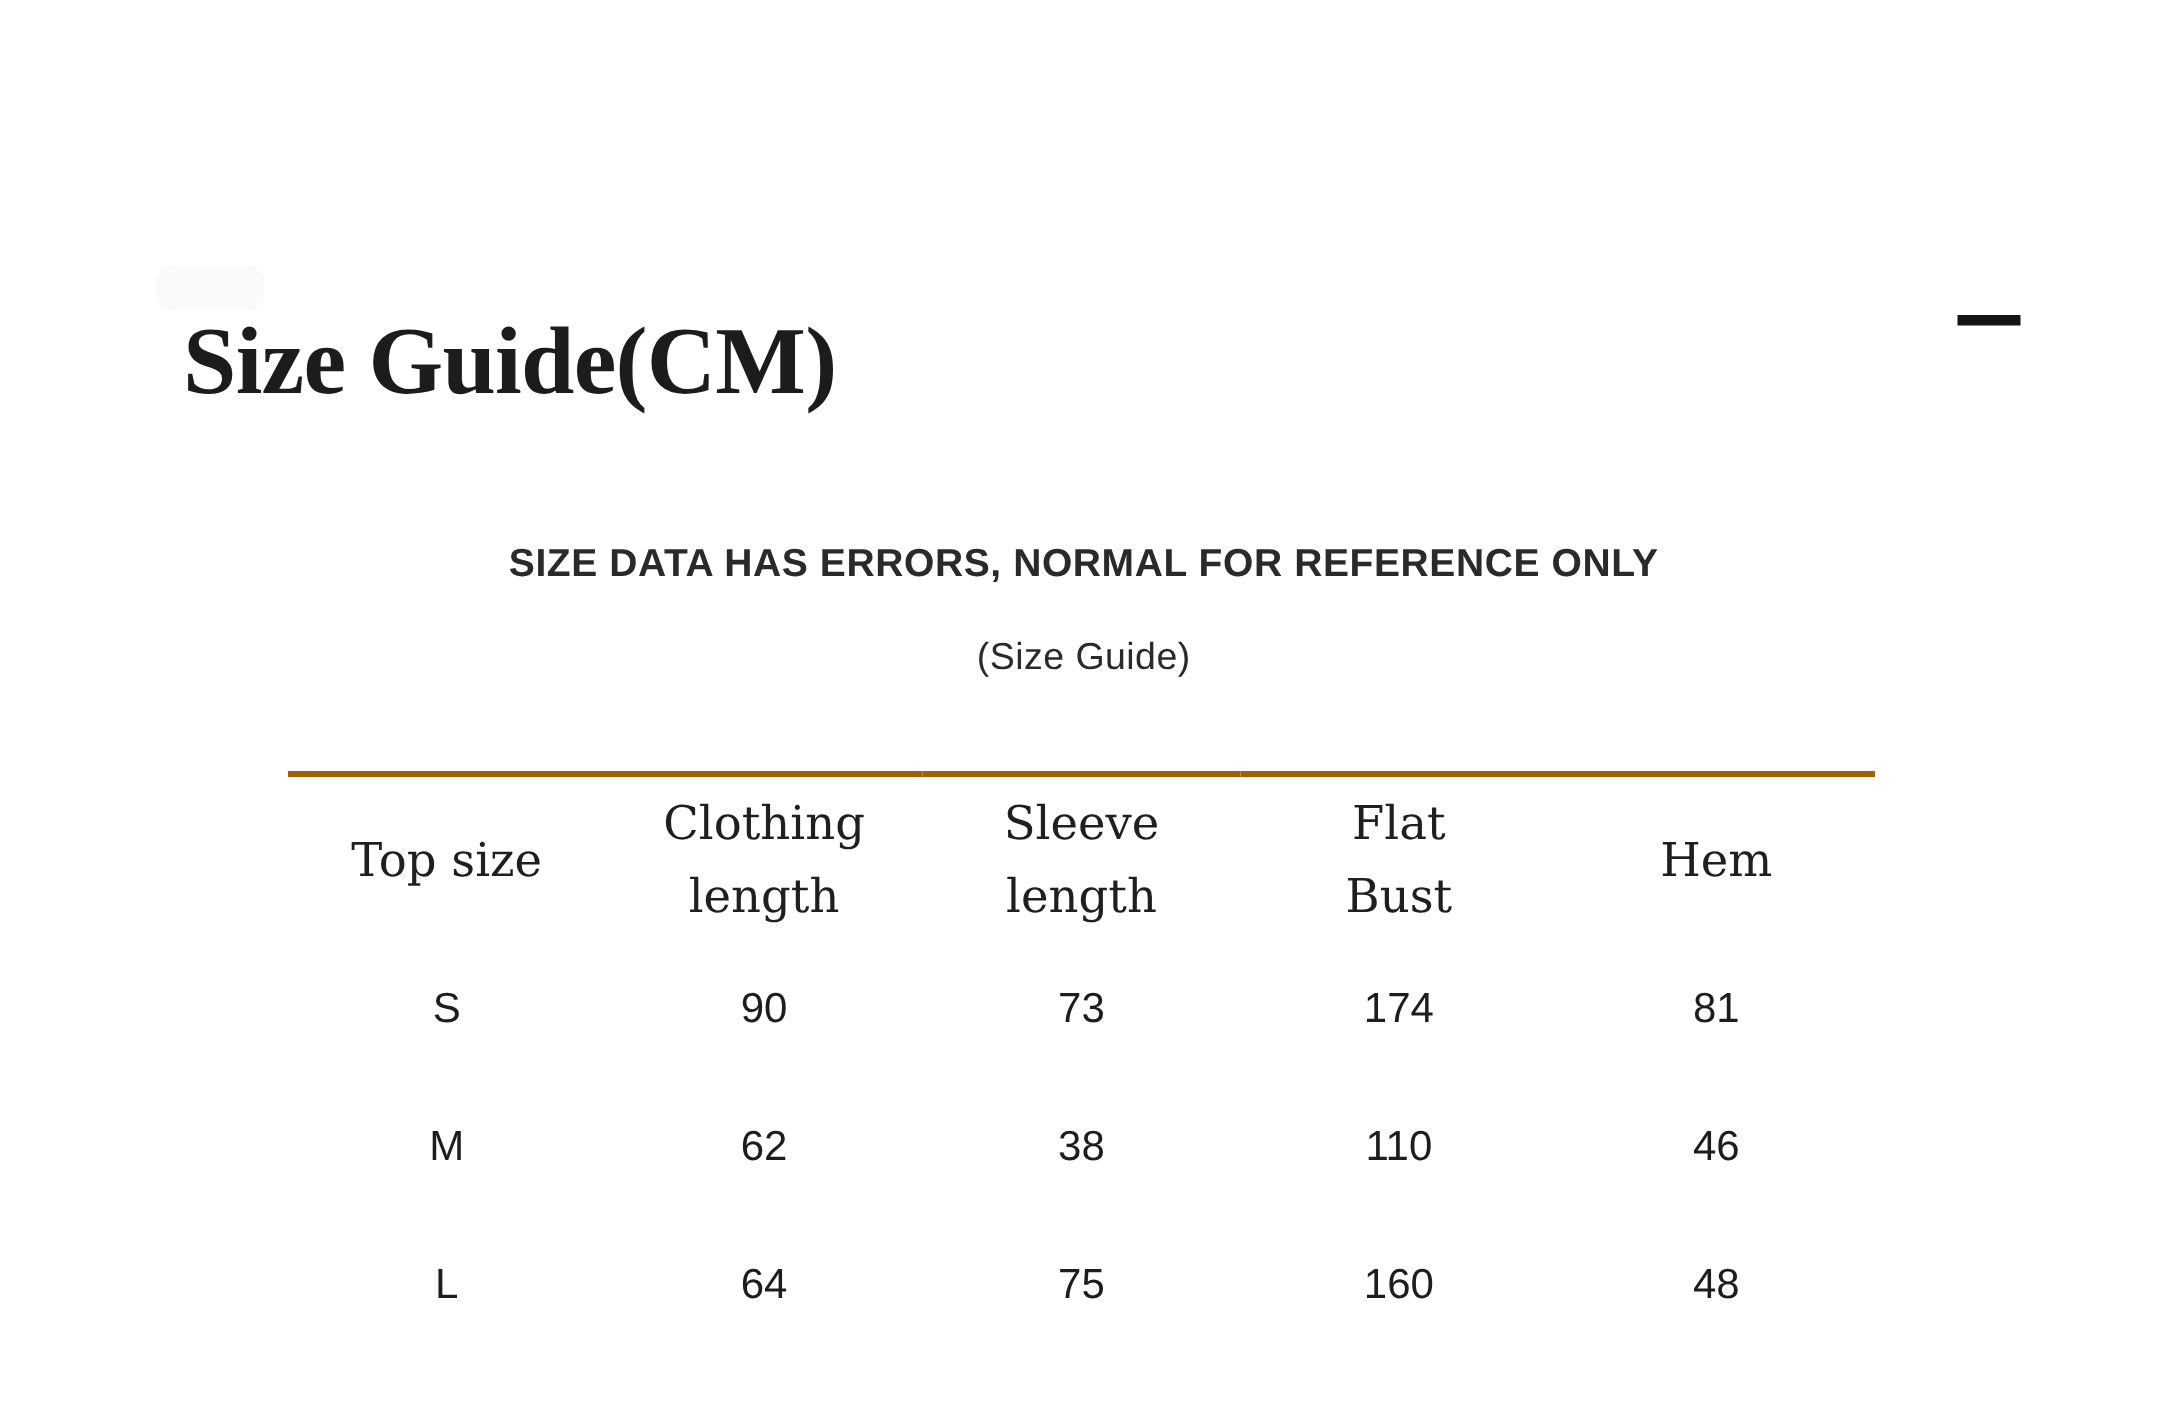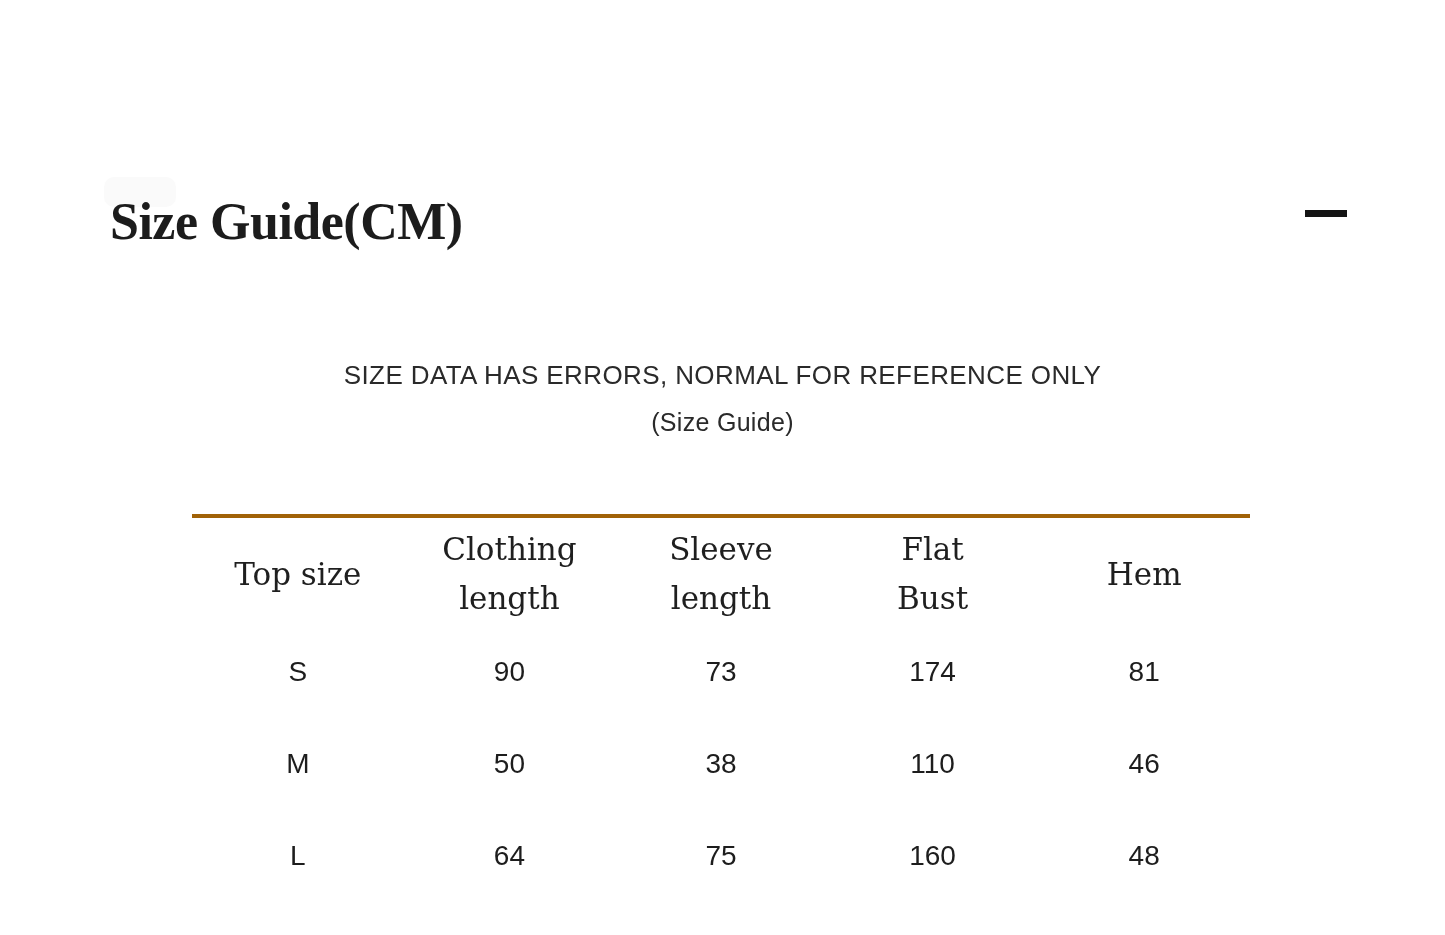--- a/index.html
+++ b/index.html
@@ -24,24 +24,24 @@
     top: 177px;
     width: 72px;
     height: 30px;
     background: #fafafa;
     border-radius: 10px;
   }
   .title {
     position: absolute;
     left: 106px;
     top: 188px;
-    margin: 4px;
+    margin: 16px;
     font-family: "Liberation Serif", "DejaVu Serif", serif;
     font-weight: 700;
-    font-size: 52px;
+    font-size: 64px;
     line-height: 1.15;
     letter-spacing: -0.5px;
     color: #1c1c1c;
   }
   .collapse-btn {
     position: absolute;
     left: 1293px;
     top: 196px;
     width: 66px;
     height: 34px;
@@ -62,26 +62,26 @@
   .notice {
     position: absolute;
     left: 0;
     right: 0;
     top: 360px;
     text-align: center;
     color: #2a2a2a;
   }
   .notice-line1 {
     font-size: 26px;
-    font-weight: 400;
+    font-weight: 700;
     letter-spacing: 0.4px;
     color: #2a2a2a;
   }
   .notice-line2 {
-    margin-top: 17px;
+    margin-top: 33px;
     font-size: 25px;
     letter-spacing: 0.3px;
     color: #2a2a2a;
   }
   .size-table {
     position: absolute;
     left: 192px;
     top: 514px;
     width: 1058px;
     border-collapse: collapse;
@@ -152,21 +152,21 @@
     <tbody>
       <tr>
         <td>S</td>
         <td>90</td>
         <td>73</td>
         <td>174</td>
         <td>81</td>
       </tr>
       <tr>
         <td>M</td>
-        <td>50</td>
+        <td>62</td>
         <td>38</td>
         <td>110</td>
         <td>46</td>
       </tr>
       <tr>
         <td>L</td>
         <td>64</td>
         <td>75</td>
         <td>160</td>
         <td>48</td>

